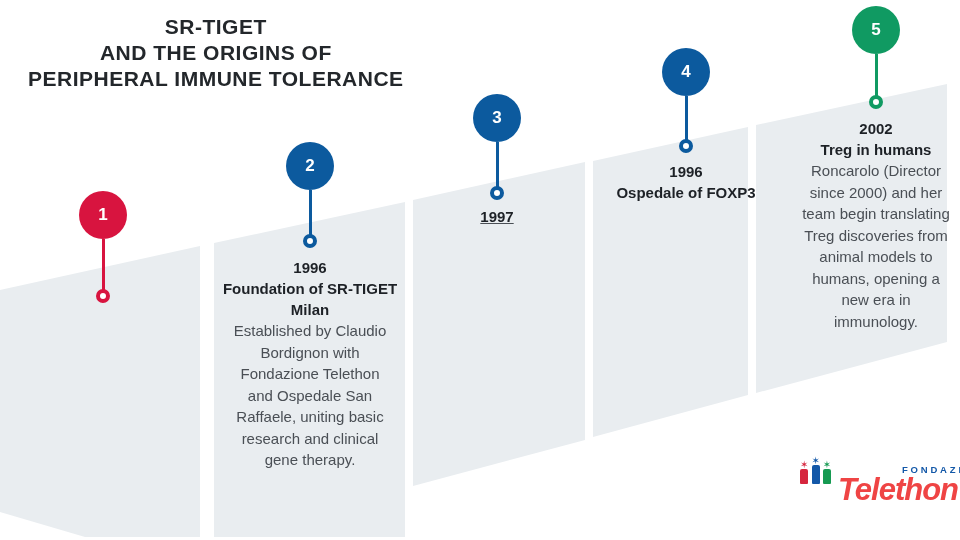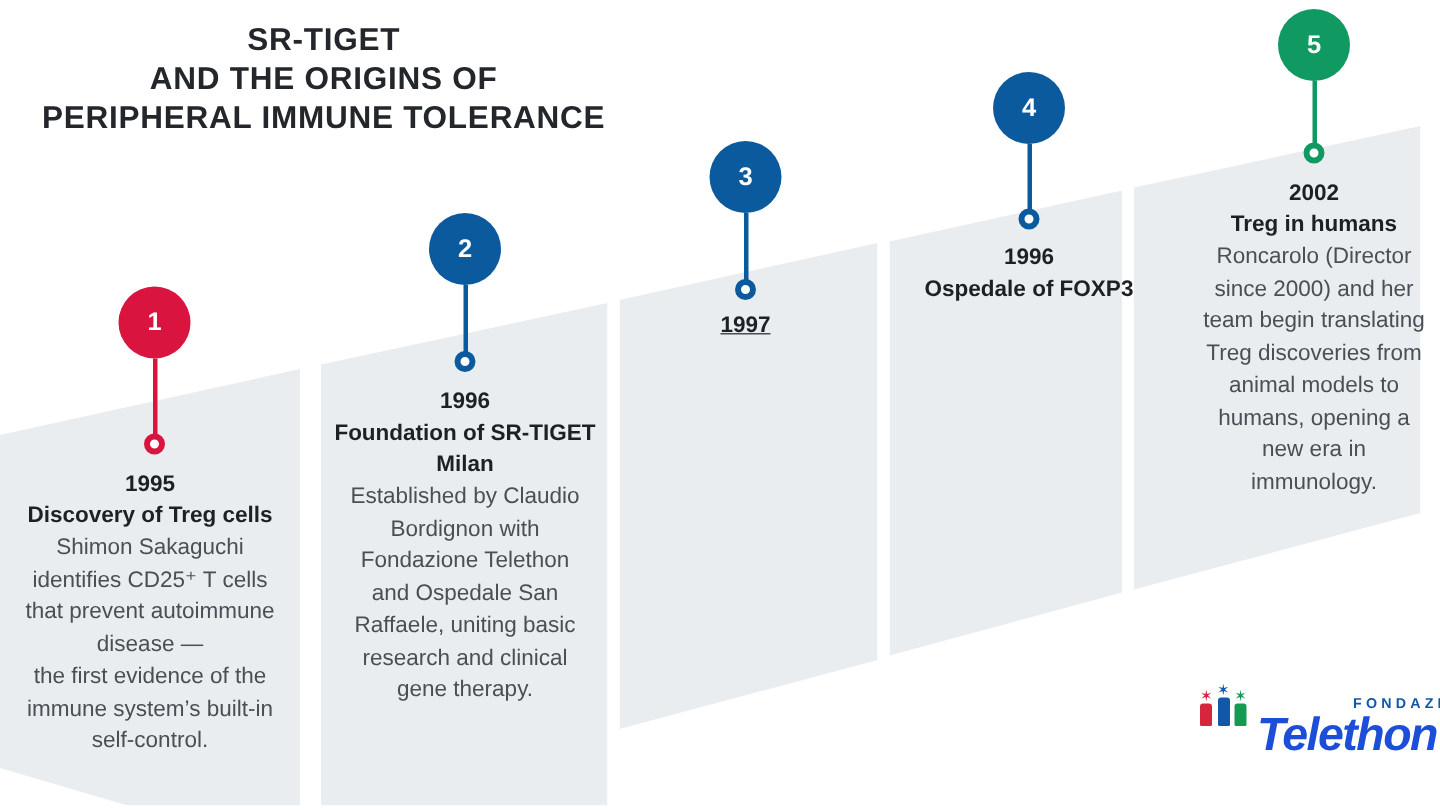--- a/index.html
+++ b/index.html
@@ -84,31 +84,20 @@
     <div class="pin-stem" style="height: 44px; background-color: rgb(12, 90, 158);"></div>
     <div class="pin-ring" style="border-color: rgb(12, 90, 158);"></div>
   </div>
 
   <div class="pin" style="left:852px;top:6px;">
     <div class="pin-circle" style="background-color: rgb(16, 154, 98);">5</div>
     <div class="pin-stem" style="height: 42px; background-color: rgb(16, 154, 98);"></div>
     <div class="pin-ring" style="border-color: rgb(16, 154, 98);"></div>
   </div>
 
-  <div class="col" style="left:8px;top:312px;width:184px;">
-    <div class="year">1995</div>
-    <div class="heading">Discovery of Treg cells</div>
-    <div class="body-text">Shimon Sakaguchi
-identifies CD25⁺ T cells
-that prevent autoimmune
-disease —
-the first evidence of the
-immune system’s built-in
-self-control.</div>
-  </div>
 
   <div class="col" style="left:216px;top:257px;width:188px;">
     <div class="year">1996</div>
     <div class="heading">Foundation of SR-TIGET
 Milan</div>
     <div class="body-text">Established by Claudio
 Bordignon with
 Fondazione Telethon
 and Ospedale San
 Raffaele, uniting basic
@@ -147,16 +136,16 @@
       <div class="logo-figure">
         <span class="logo-star" style="color: rgb(19, 88, 168);">✶</span>
         <span class="logo-bar bar-mid" style="background-color: rgb(19, 88, 168);"></span>
       </div>
       <div class="logo-figure">
         <span class="logo-star" style="color: rgb(22, 154, 82);">✶</span>
         <span class="logo-bar bar-side" style="background-color: rgb(22, 154, 82);"></span>
       </div>
     </div>
     <div class="logo-fondazione" style="color: rgb(19, 88, 168);">FONDAZIONE</div>
-    <div class="logo-word" style="color: #1d4ed8;">Telethon</div>
+    <div class="logo-word" style="color: #ef4444;">Telethon</div>
   </div>
 
 </div>
 
 </body></html>

